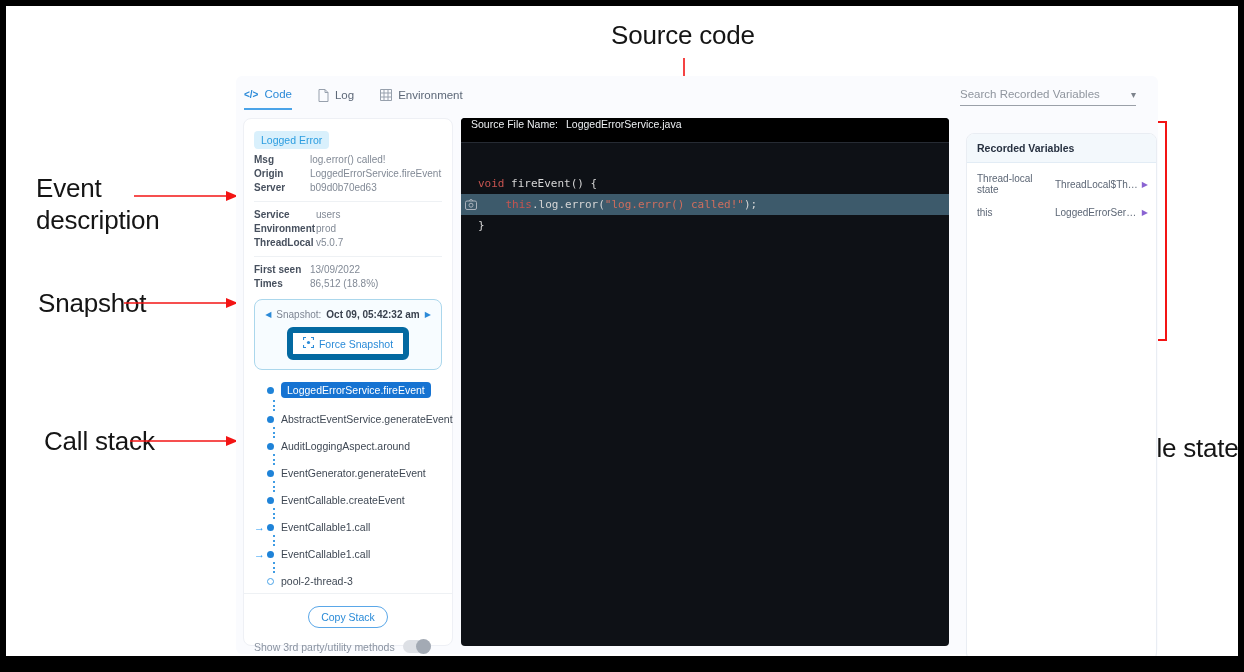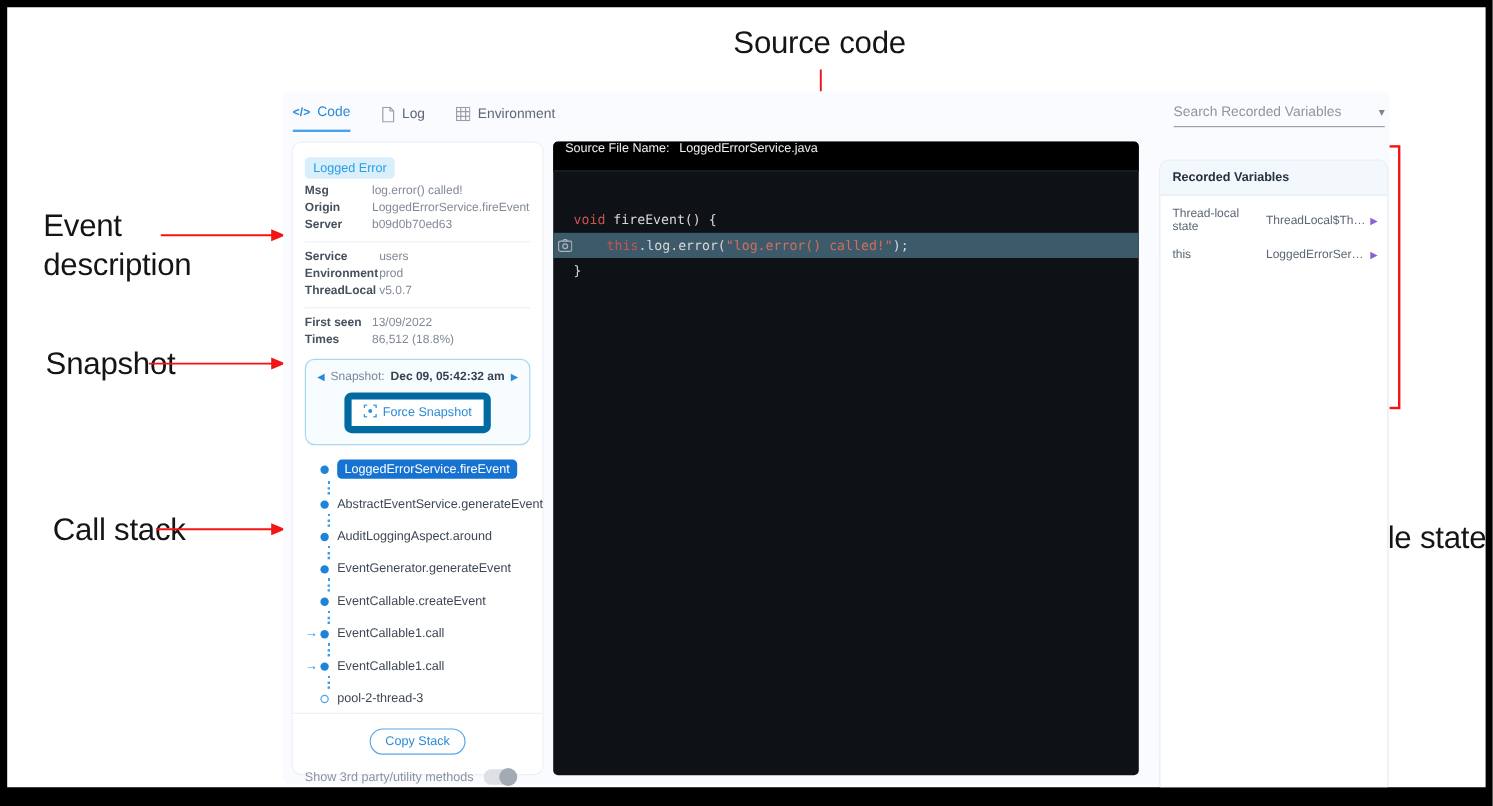--- a/index.html
+++ b/index.html
@@ -11,21 +11,21 @@
   .arrows{position:absolute;left:0;top:0;width:1244px;height:672px;pointer-events:none;}
   .anno-box{position:absolute;border:2px solid #f31414;pointer-events:none;}
 
   
   .app{position:absolute;left:230px;top:70px;width:922px;height:578px;background:#fafbfe;border-radius:6px;}
   .tabbar{position:absolute;left:8px;top:12px;display:flex;gap:26px;align-items:center;}
   .tab{display:flex;align-items:center;gap:6px;font-size:11.5px;color:#5d6878;padding-bottom:8px;cursor:pointer;}
   .tab.active{color:#2b8ad8;border-bottom:2px solid #4aa3e8;}
   .tab-glyph{font-size:10px;font-weight:bold;}
   .tab svg{display:block;}
-  .search-select{position:absolute;right:4px;top:12px;width:176px;display:flex;align-items:center;
+  .search-select{position:absolute;right:22px;top:12px;width:176px;display:flex;align-items:center;
     justify-content:space-between;border-bottom:1px solid #9aa0a8;padding-bottom:5px;color:#8f959e;font-size:11.5px;cursor:pointer;}
   .caret{color:#7d838c;font-size:10px;}
 
   
   .left-card{position:absolute;left:7px;top:42px;width:210px;height:528px;background:#fff;border:1px solid #eef0f5;
     border-radius:8px;box-sizing:border-box;padding:12px 10px 10px 10px;display:flex;flex-direction:column;}
   .badge{align-self:flex-start;background:#d9f0fc;color:#2b9de0;font-size:10.5px;padding:3px 7px;border-radius:4px;}
   .kv-group{margin-top:4px;}
   .kv{display:flex;font-size:10px;line-height:14px;}
   .kv .k{width:56px;flex:none;color:#47505e;font-weight:bold;}
@@ -183,21 +183,21 @@
         <div class="kv">
           <span class="k">Times</span>
           <span class="v">86,512 (18.8%)</span>
         </div>
       </div>
 
       <div class="snap-card">
         <div class="snap-nav">
           <span class="snap-arrow">◀</span>
           <span class="snap-label">Snapshot:</span>
-          <span class="snap-time">Dec 09, 05:42:32 am</span>
+          <span class="snap-time">Oct 09, 05:42:32 am</span>
           <span class="snap-arrow">▶</span>
         </div>
         <button class="force-btn">
           <span>
             <svg width="11" height="11" viewBox="0 0 11 11">
                 <path d="M0.5 3 V0.5 H3 M8 0.5 H10.5 V3 M10.5 8 V10.5 H8 M3 10.5 H0.5 V8" fill="none" stroke="#2a8bd8" stroke-width="1.2"></path>
                 <circle cx="5.5" cy="5.5" r="1.6" fill="#2a8bd8"></circle>
               </svg>
           </span>
           <span>Force Snapshot</span>

